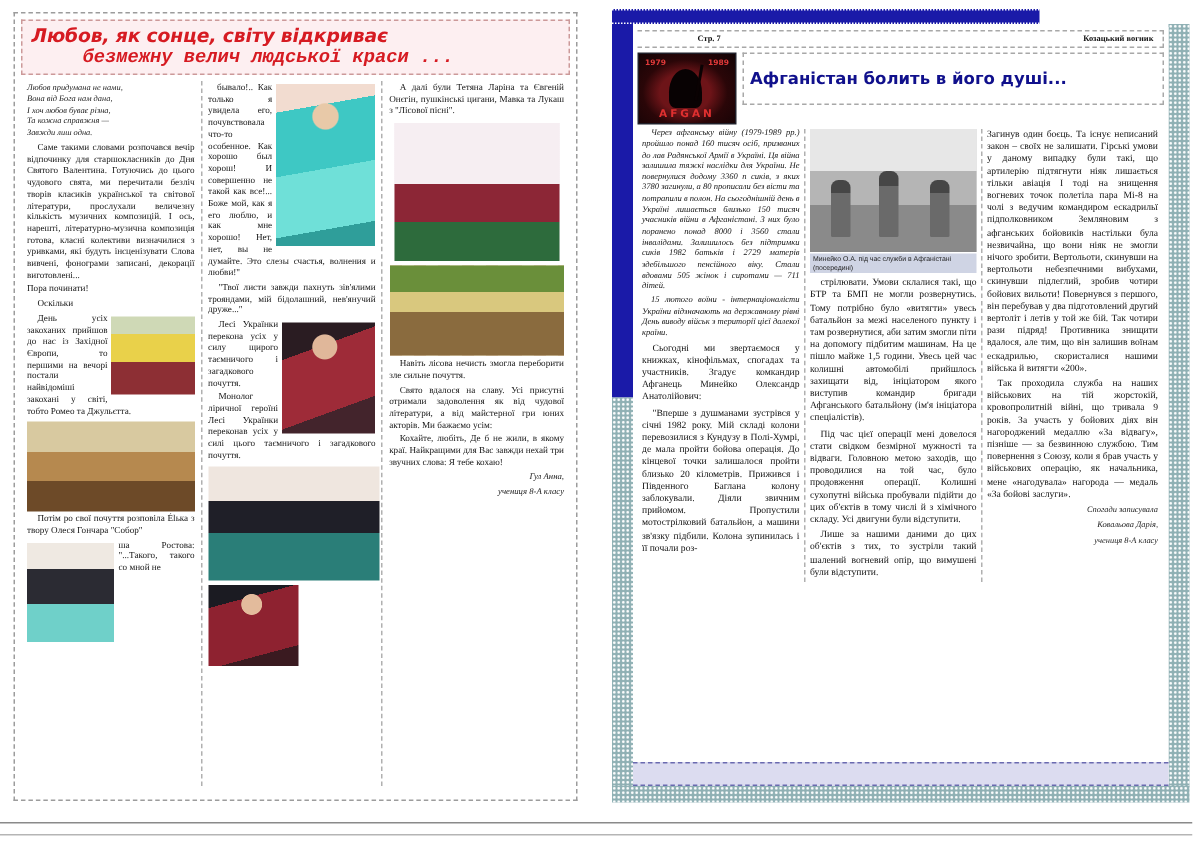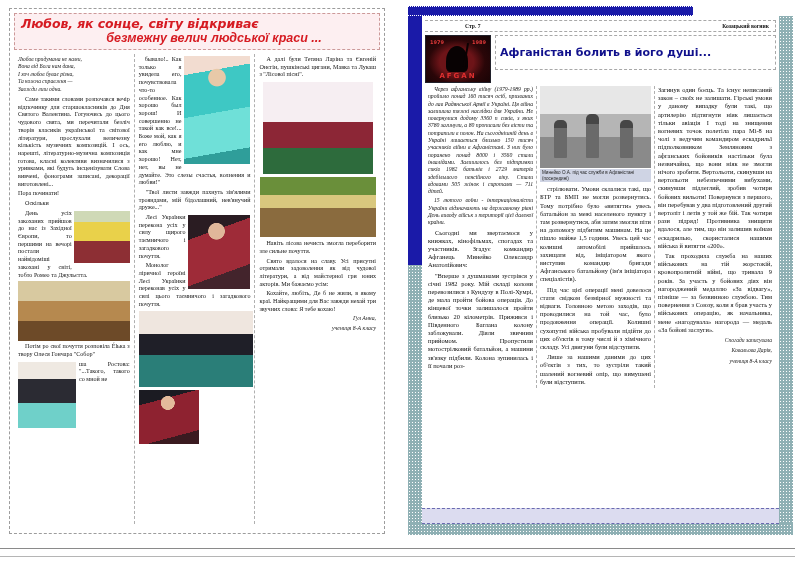--- a/index.html
+++ b/index.html
@@ -41,26 +41,26 @@
     font-family: "DejaVu Sans", sans-serif;
     font-weight: bold;
     font-style: italic;
     font-size: 12.5px;
     letter-spacing: -0.1px;
     line-height: 14px;
     text-align: left;
   }
   .left-title-line2 {
     color: #d61b22;
-    font-family: Liberation Sans, sans-serif;
+    font-family: Liberation Mono, monospace;
     font-weight: bold;
     font-style: italic;
     font-size: 12.5px;
     line-height: 14px;
-    text-align: center;
+    text-align: left;
     padding-left: 34px;
   }
 
   .left-cols {
     display: flex;
     gap: 0px;
     height: 470px;
     overflow: hidden;
   }
   .lcol {

